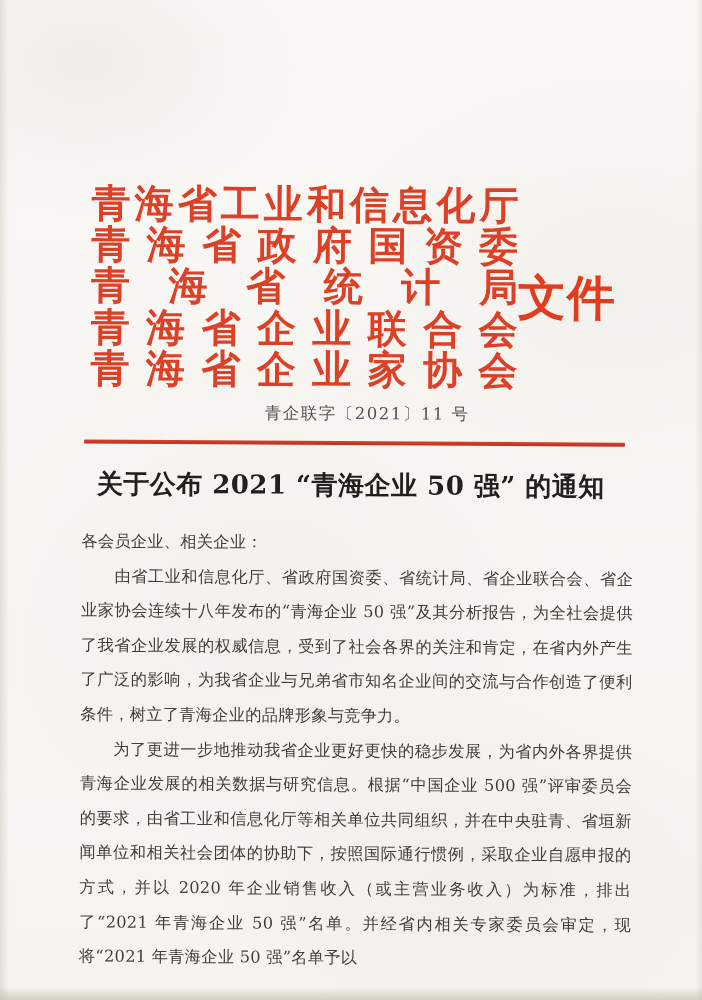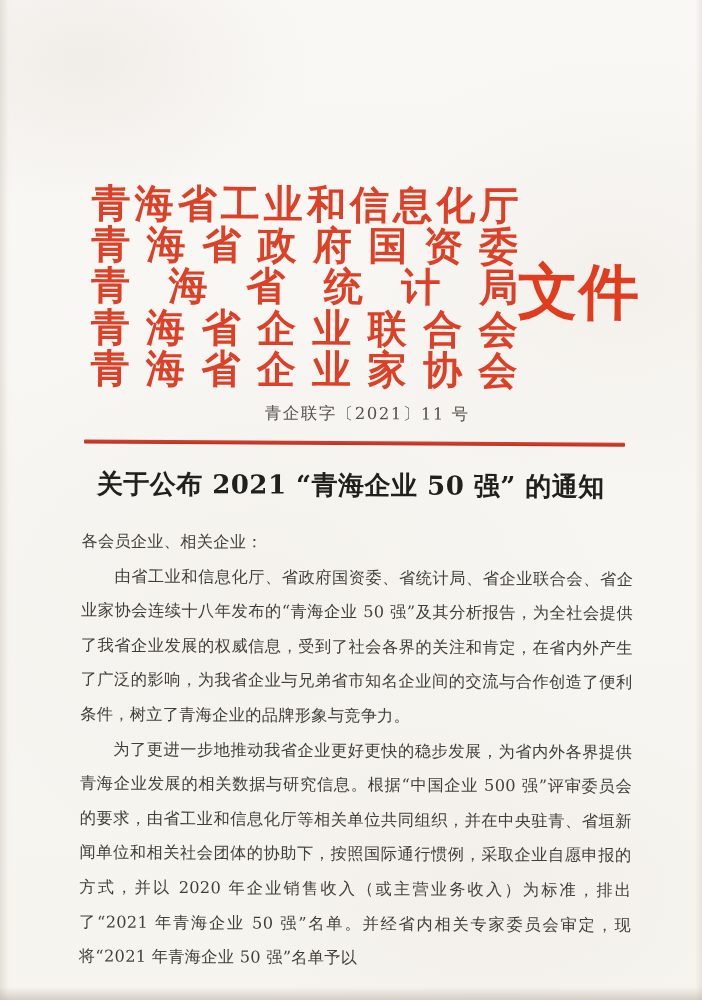--- a/index.html
+++ b/index.html
@@ -56,22 +56,22 @@
     height: 41.2px;
     font-size: 39px;
     font-weight: bold;
     color: #dc4128;
     line-height: 1;
     white-space: nowrap;
   }
   .doc-type {
     position: absolute;
     left: 517px;
-    top: 260px;
-    font-size: 60px;
+    top: 272px;
+    font-size: 48px;
     line-height: 1;
     font-weight: bold;
     color: #e23c1e;
     letter-spacing: 1px;
     white-space: nowrap;
   }
   .doc-number {
     position: absolute;
     left: 0;
     top: 403px;

